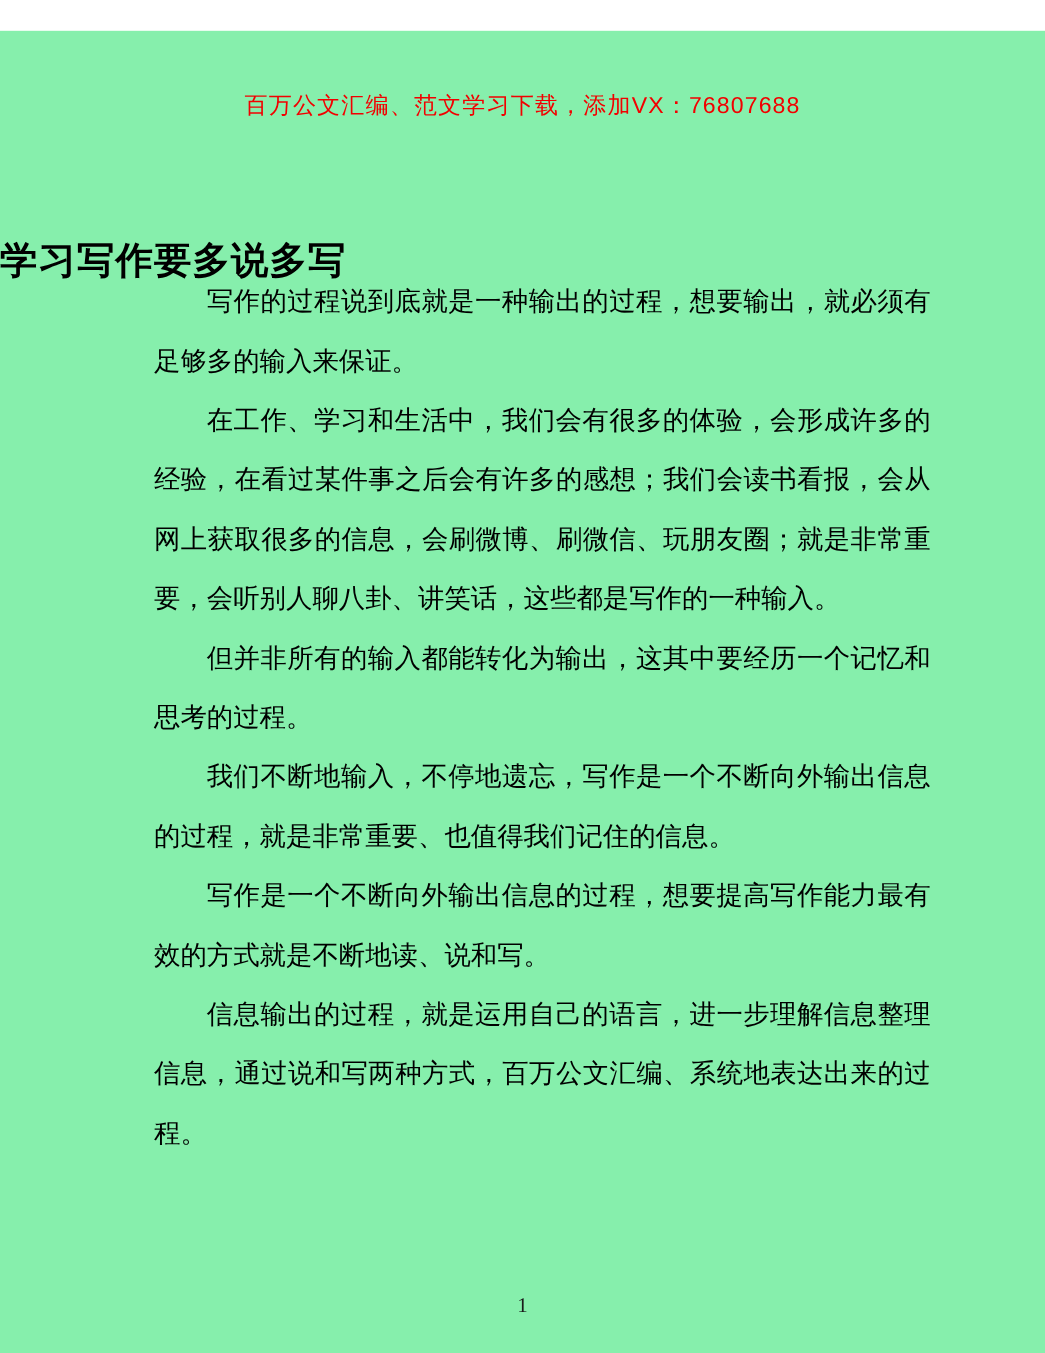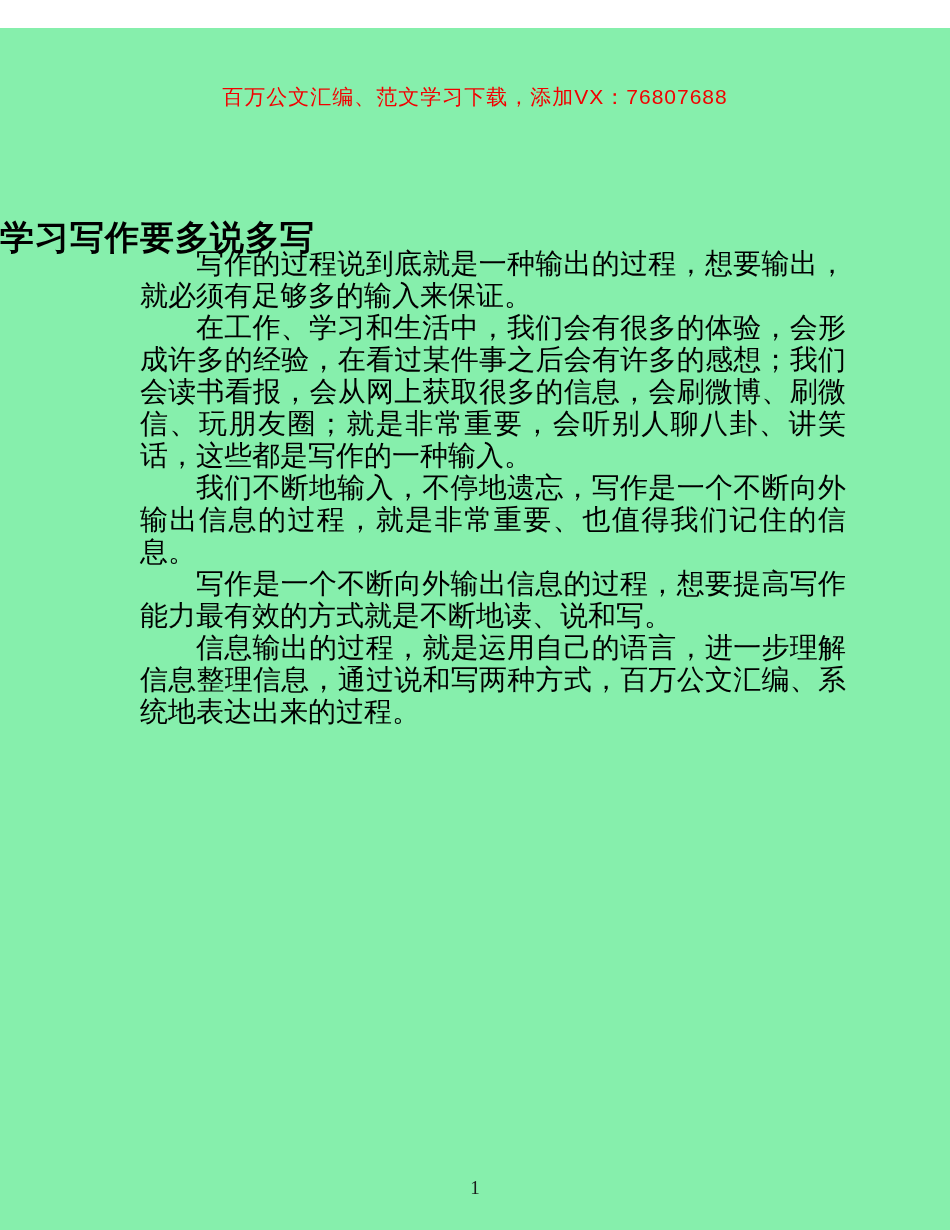--- a/index.html
+++ b/index.html
@@ -45,22 +45,22 @@
     font-weight: bold;
     color: #000000;
     letter-spacing: 1px;
   }
   .body-text {
     position: absolute;
     top: 220px;
     left: 140px;
     width: 706px;
     color: #000000;
-    font-size: 28px;
-    line-height: 32px;
+    font-size: 24px;
+    line-height: 54px;
     text-align: justify;
   }
   .body-text p {
     margin: 0;
     padding: 0;
     text-indent: 2em;
     word-break: break-all;
   }
   .page-number {
     position: absolute;
@@ -79,20 +79,21 @@
 
 <div class="page" style="background: #86efac; margin-top: 28px;">
 
   <div class="header-notice" style="color: rgb(242, 0, 0);">百万公文汇编、范文学习下载，添加VX：76807688</div>
 
   <h1 class="doc-title">学习写作要多说多写</h1>
 
   <div class="body-text" style="color: rgb(0, 0, 0);">
     <p>写作的过程说到底就是一种输出的过程，想要输出，就必须有足够多的输入来保证。</p>
     <p>在工作、学习和生活中，我们会有很多的体验，会形成许多的经验，在看过某件事之后会有许多的感想；我们会读书看报，会从网上获取很多的信息，会刷微博、刷微信、玩朋友圈；就是非常重要，会听别人聊八卦、讲笑话，这些都是写作的一种输入。</p>
+    <p>但并非所有的输入都能转化为输出，这其中要经历一个记忆和思考的过程。</p>
     <p>我们不断地输入，不停地遗忘，写作是一个不断向外输出信息的过程，就是非常重要、也值得我们记住的信息。</p>
     <p>写作是一个不断向外输出信息的过程，想要提高写作能力最有效的方式就是不断地读、说和写。</p>
     <p>信息输出的过程，就是运用自己的语言，进一步理解信息整理信息，通过说和写两种方式，百万公文汇编、系统地表达出来的过程。</p>
   </div>
 
   <div class="page-number">1</div>
 
 </div>
 
 </body></html>

